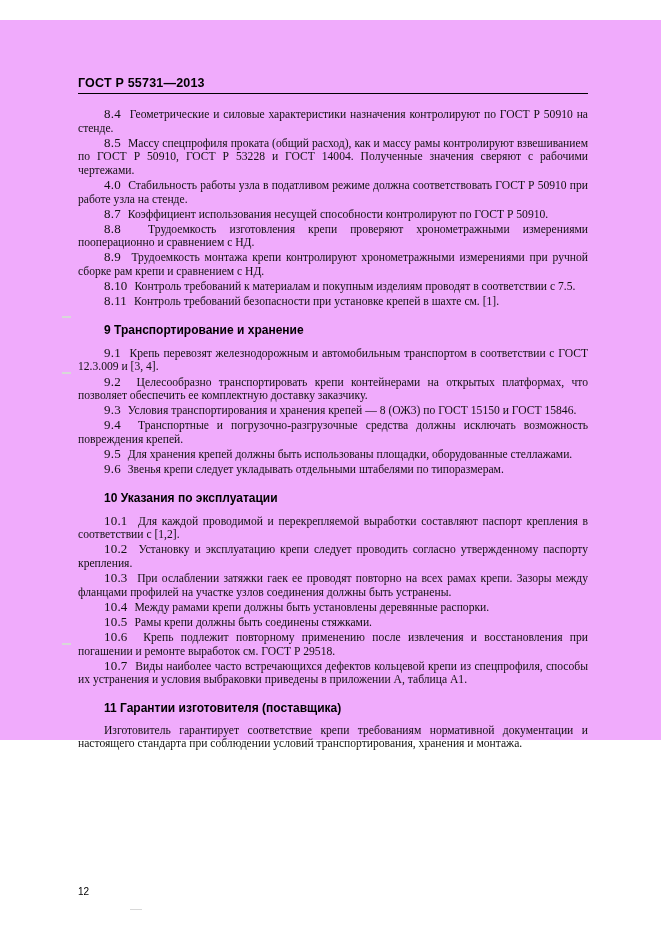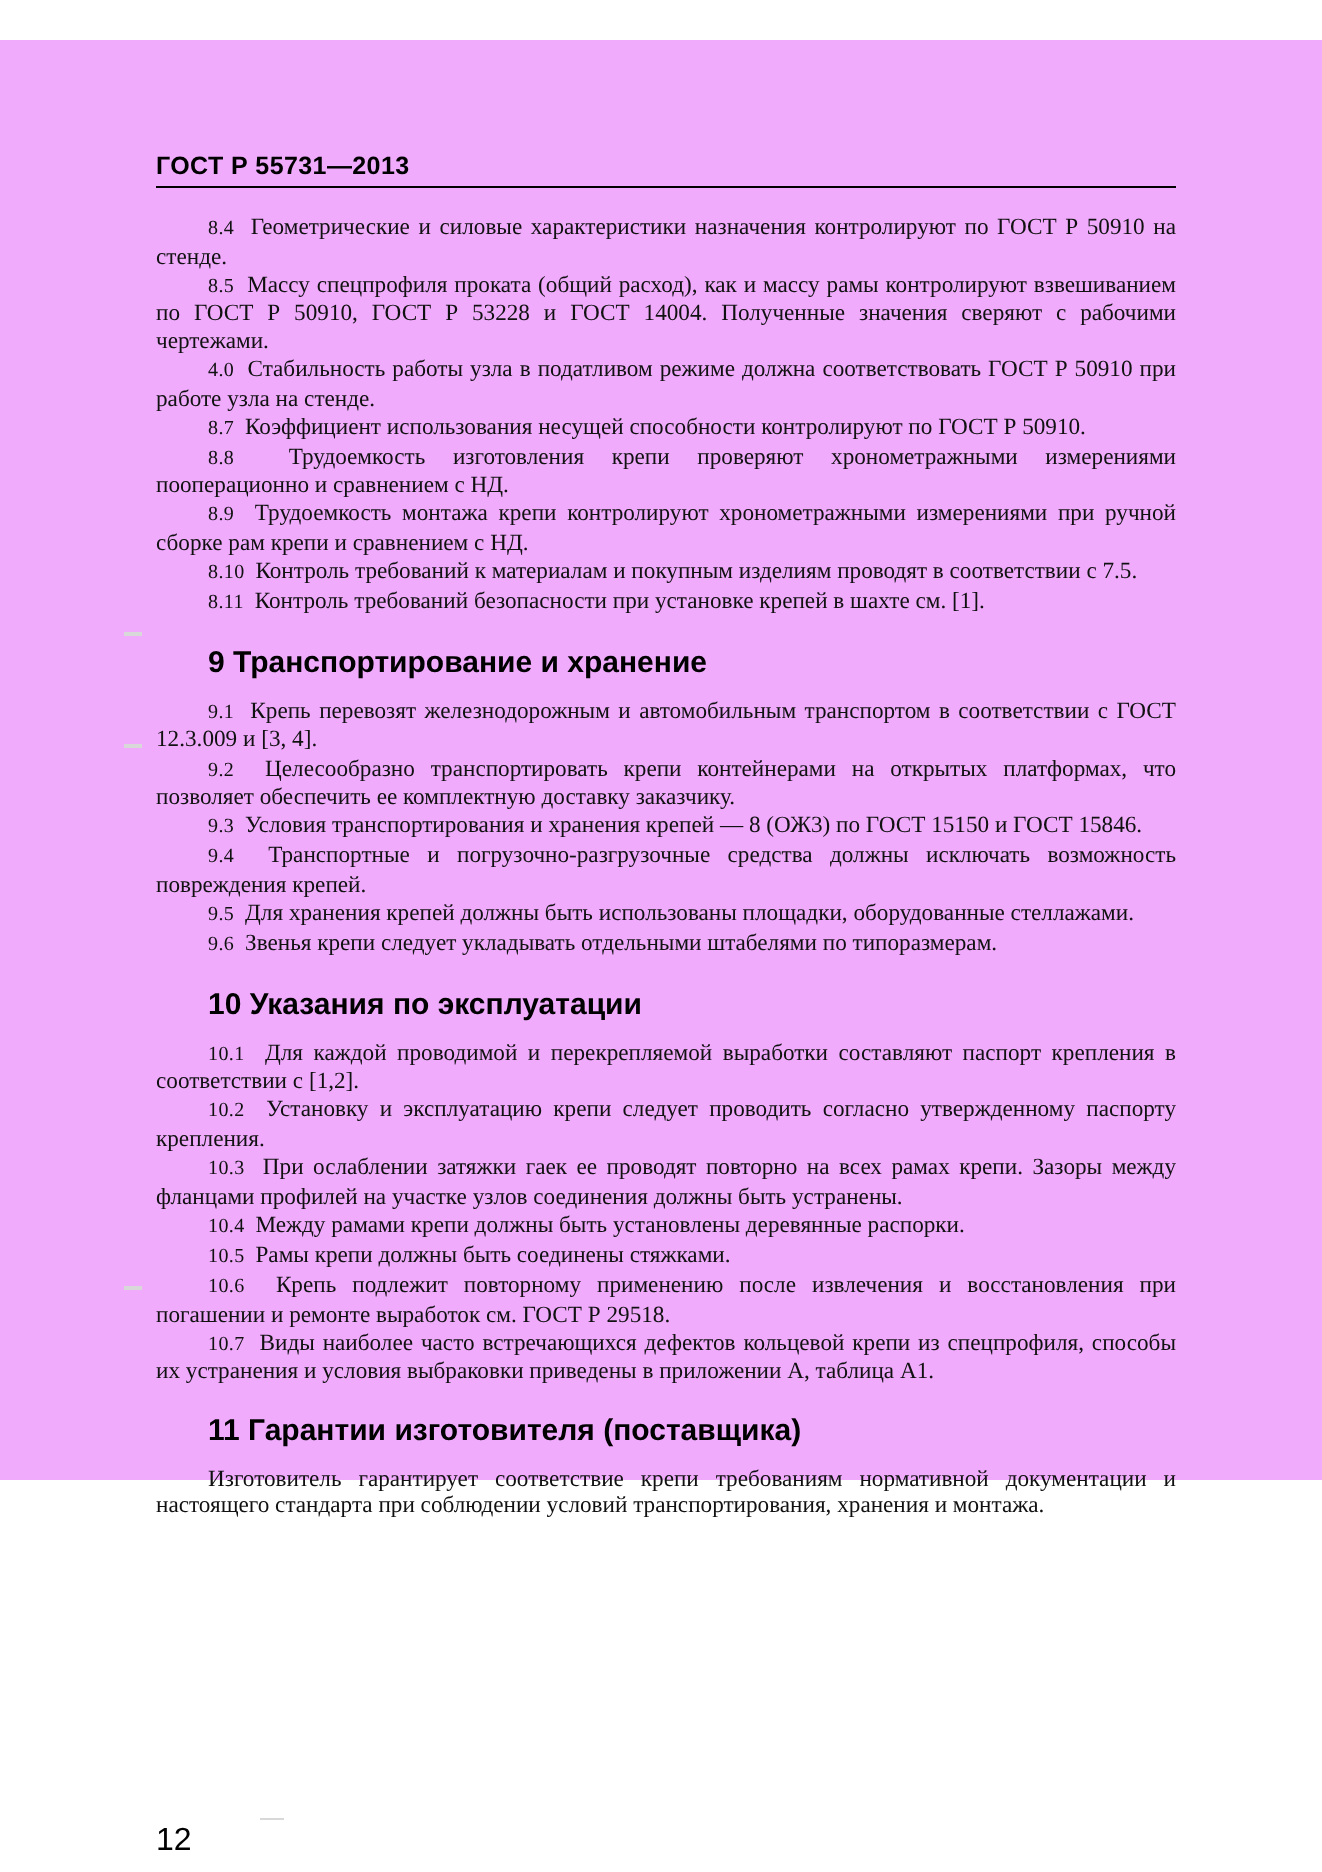--- a/index.html
+++ b/index.html
@@ -44,40 +44,40 @@
   }
   p.para {
     margin: 0 0 0.5px 0;
     font-size: 11.6px;
     line-height: 13.6px;
     text-align: justify;
     text-indent: 26px;
     color: #111;
   }
   p.para .num {
-    font-size: 10px;
+    font-size: 13px;
     letter-spacing: 0.2px;
   }
   p.para .num::after {
     content: "\00a0\00a0";
   }
   h2.section {
     font-family: "Liberation Sans", sans-serif;
     font-weight: bold;
-    font-size: 15px;
+    font-size: 12px;
     margin: 14px 0 9px 0;
     text-indent: 26px;
     color: #000;
   }
   .page-number {
     position: absolute;
     left: 78px;
-    top: 892px;
+    top: 866px;
     font-family: "Liberation Sans", sans-serif;
-    font-size: 16px;
+    font-size: 10px;
     color: #000;
   }
   .edge-mark {
     position: absolute;
     background: #d8d8d8;
   }
   .m1 { left: 62px; top: 296px; width: 9px; height: 1.5px; }
   .m2 { left: 62px; top: 352px; width: 9px; height: 1.5px; }
   .m3 { left: 62px; top: 623px; width: 9px; height: 1.5px; }
   .m4 { left: 130px; top: 889px; width: 12px; height: 1.2px; }

